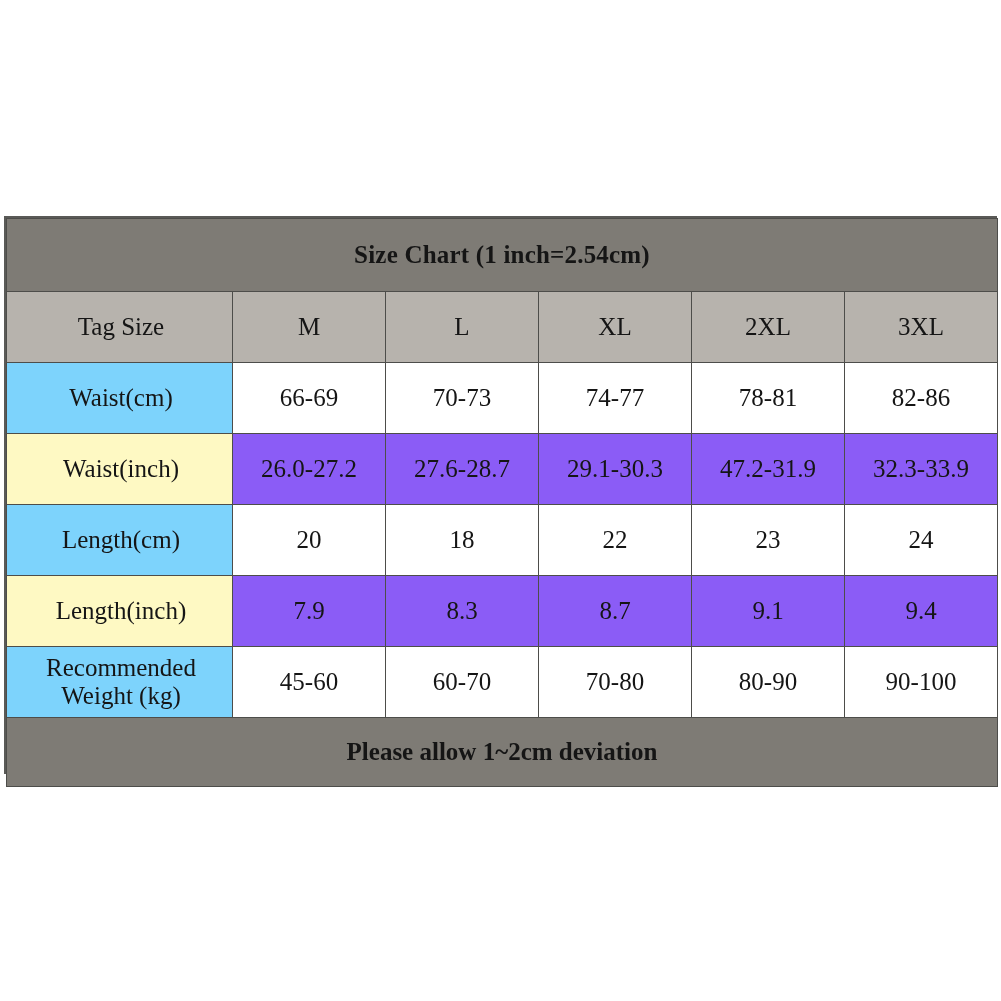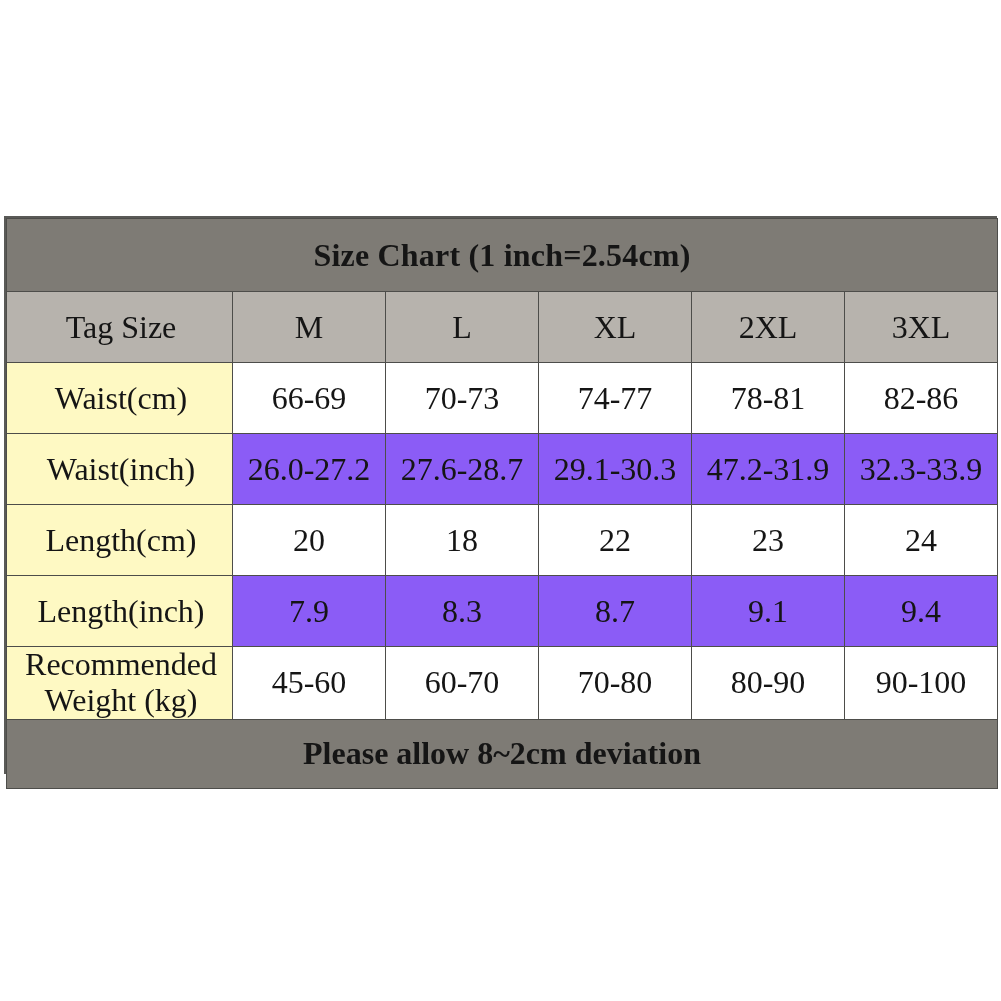--- a/index.html
+++ b/index.html
@@ -32,21 +32,21 @@
   table.size-chart {
     width: 100%;
     height: 100%;
     border-collapse: collapse;
     table-layout: fixed;
   }
   table.size-chart td {
     border: 1px solid #4d4d4a;
     text-align: center;
     vertical-align: middle;
-    font-size: 32px;
+    font-size: 25px;
     color: #151515;
     padding: 0 4px;
   }
   .title-row td {
     background: #7e7b75;
     font-weight: bold;
     font-size: 29px;
     letter-spacing: 0.2px;
     height: 72px;
     color: #111111;
@@ -73,21 +73,21 @@
   }
   .label-cell {
     text-align: left;
     padding-left: 7px !important;
     font-size: 25px;
   }
   .header-row .label-cell {
     background: #b7b3ad;
   }
   .row-light .label-cell {
-    background: #fef9c3;
+    background: #7dd3fc;
   }
   .row-shade .label-cell {
     background: #fef9c3;
   }
   .twoline {
     line-height: 1.12;
   }
   .twoline span {
     display: block;
   }
@@ -157,18 +157,18 @@
             <span>Recommended</span>
             <span>Weight (kg)</span>
           </td>
           <td>45-60</td>
           <td>60-70</td>
           <td>70-80</td>
           <td>80-90</td>
           <td>90-100</td>
         </tr>
         <tr class="footer-row">
-          <td colspan="6">Please allow 8~2cm deviation</td>
+          <td colspan="6">Please allow 1~2cm deviation</td>
         </tr>
       </tbody>
     </table>
   </div>
 </div>
 
 </body></html>

